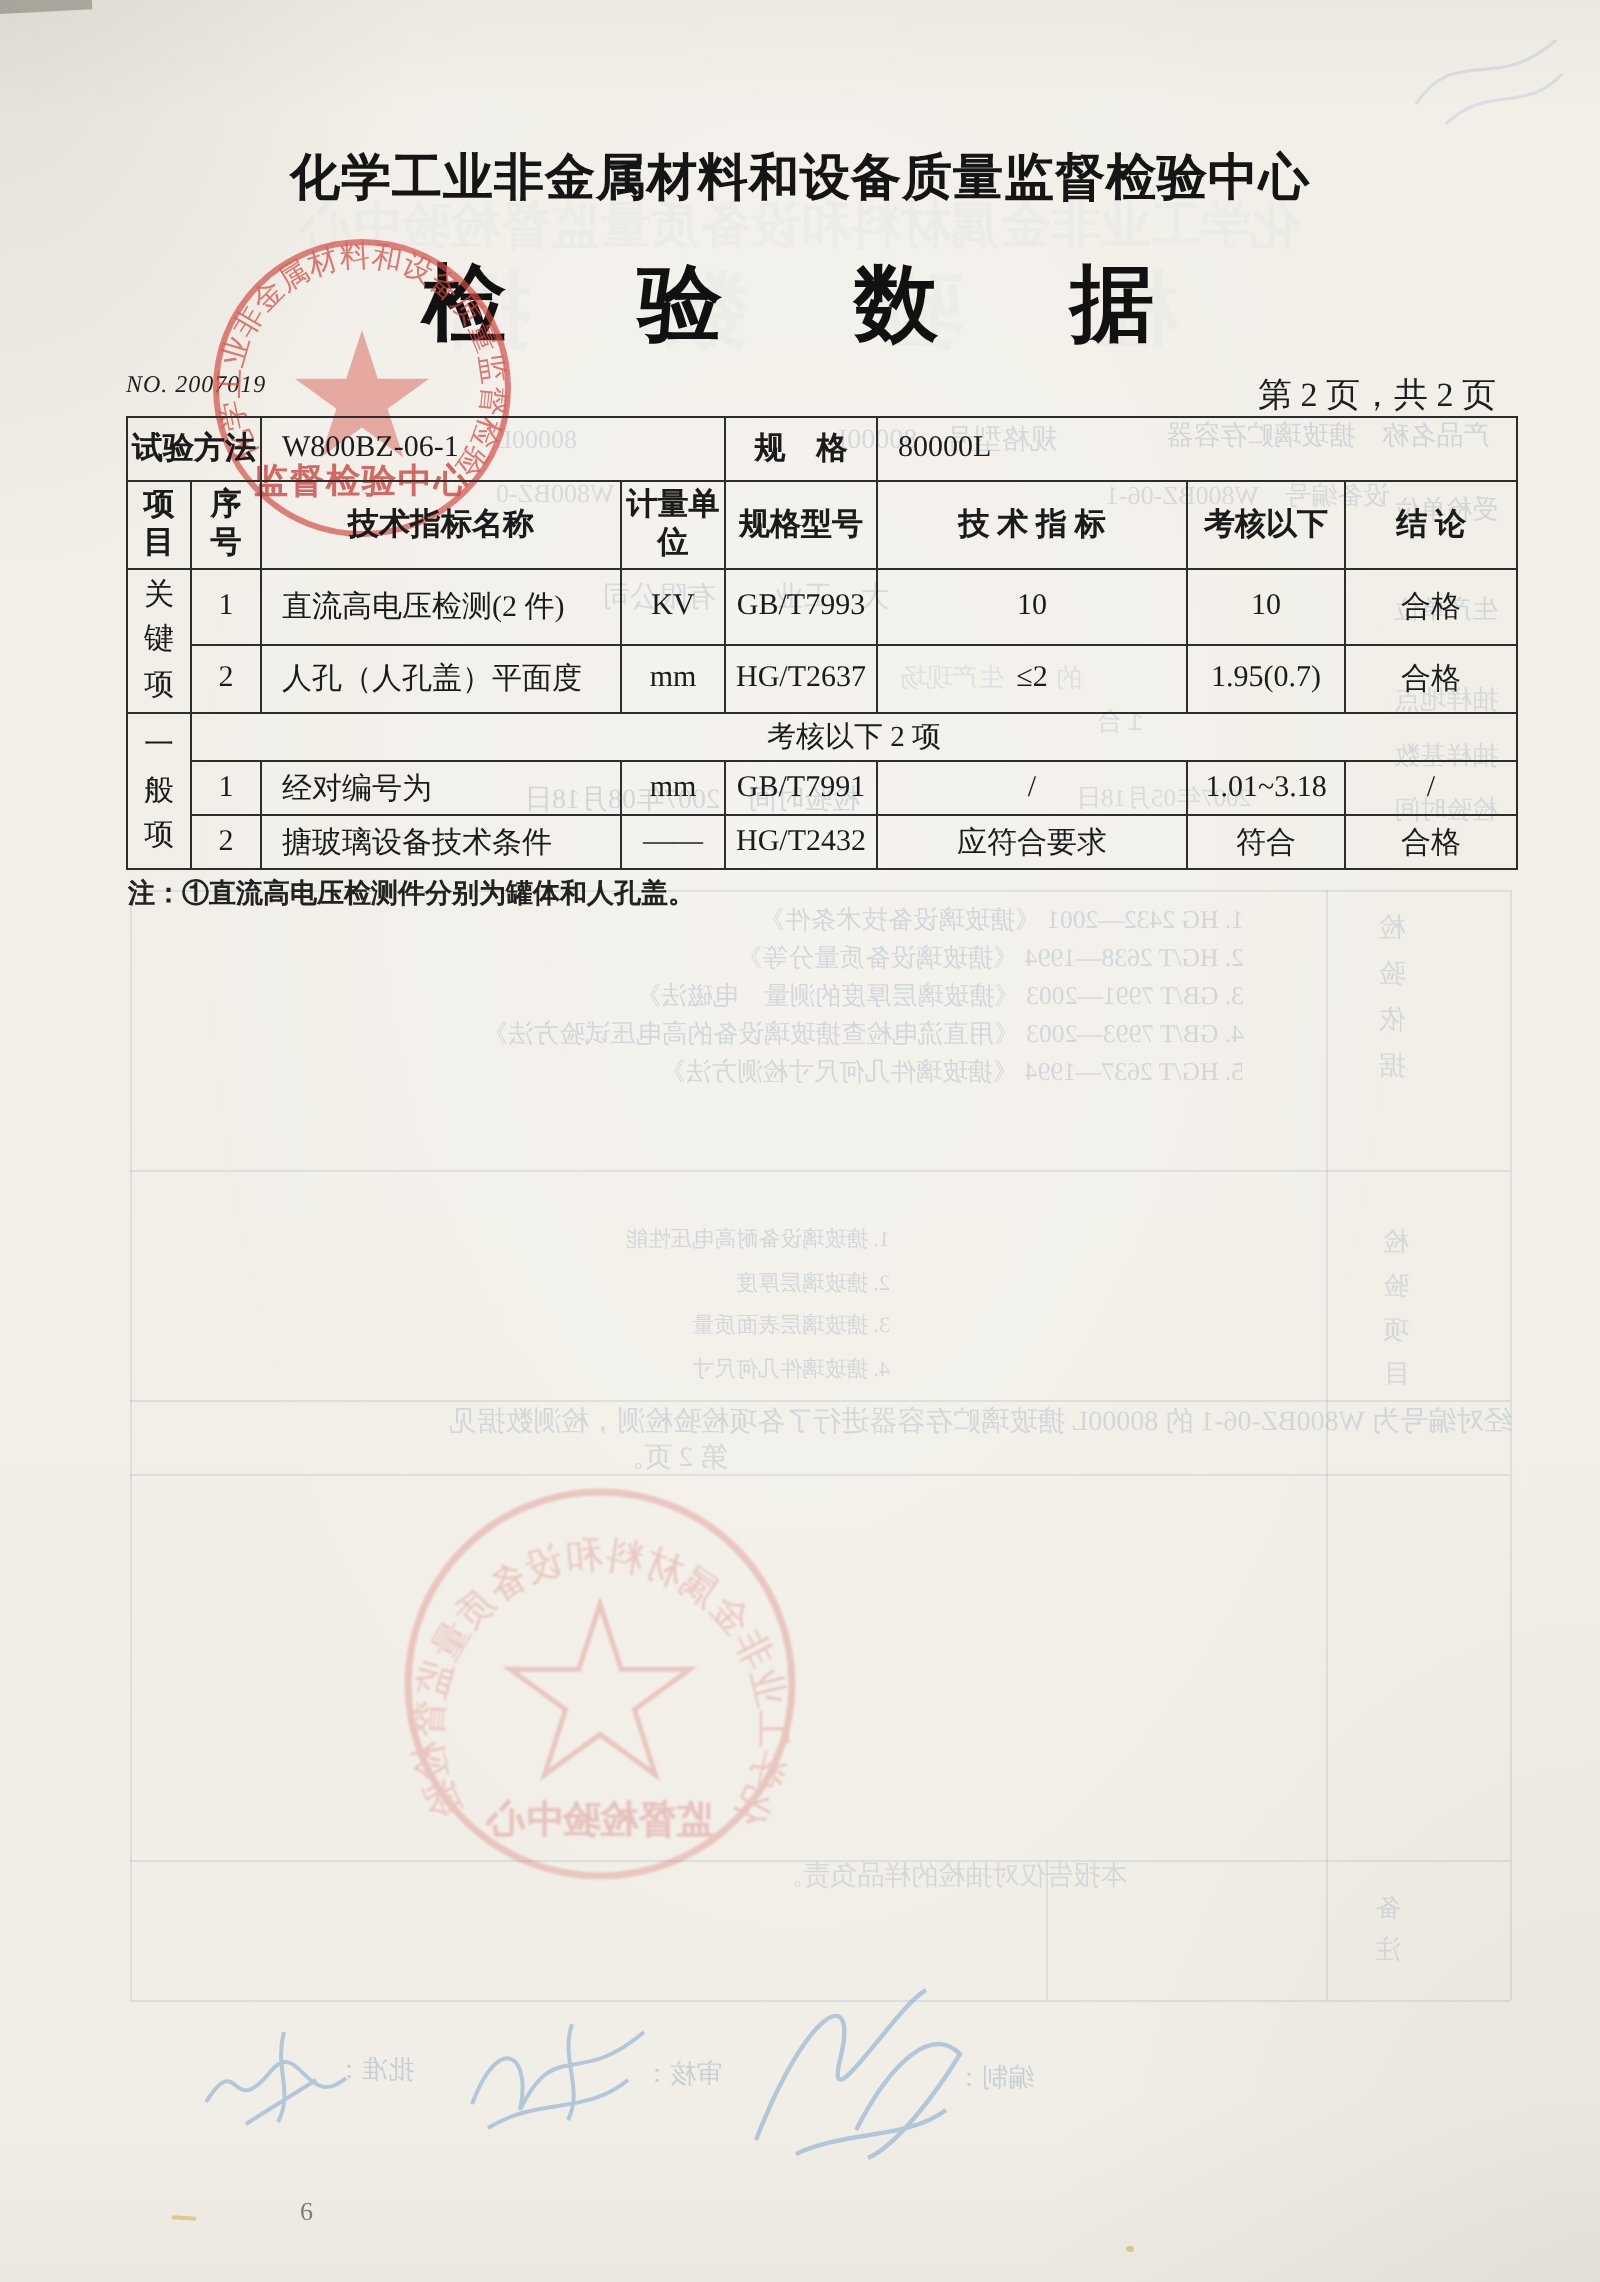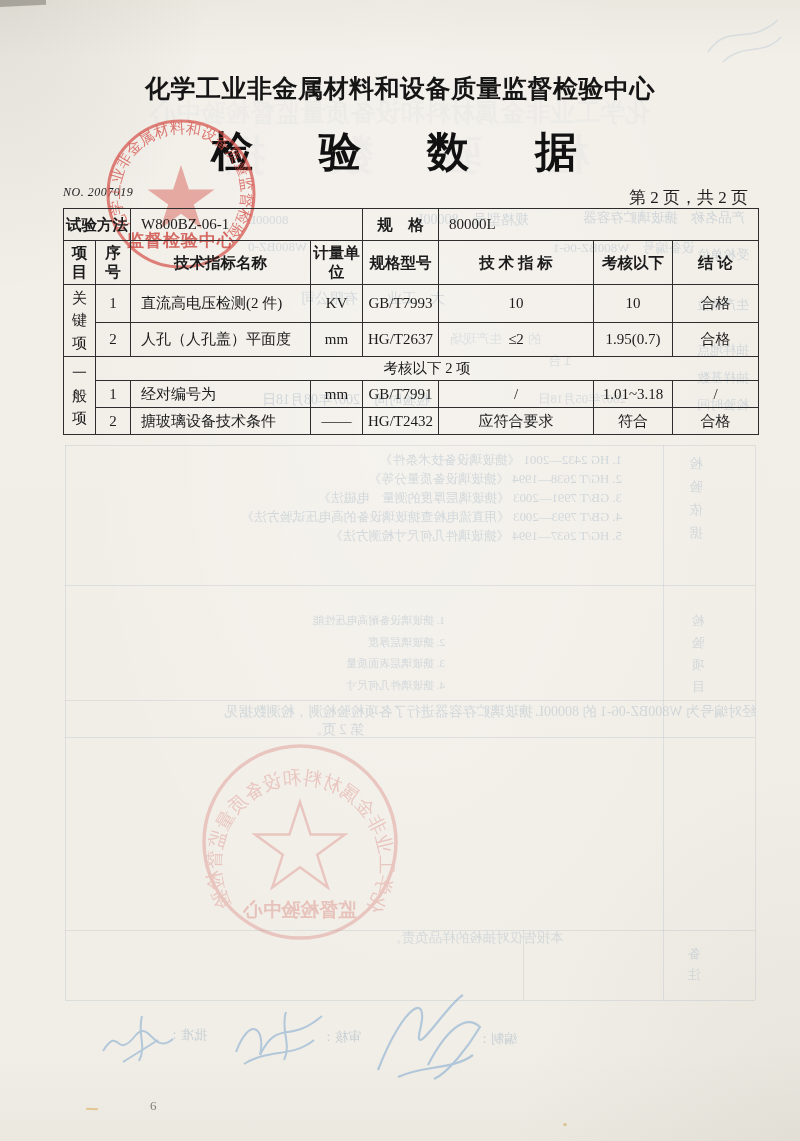--- a/index.html
+++ b/index.html
@@ -254,18 +254,19 @@
       <td class="l">搪玻璃设备技术条件</td>
       <td>——</td>
       <td>HG/T2432</td>
       <td>应符合要求</td>
       <td>符合</td>
       <td>合格</td>
     </tr>
   </tbody>
     </table>
 
+  <div class="abs note-line">注：①直流高电压检测件分别为罐体和人孔盖。</div>
 
   <div class="abs mark-6">6</div>
   <div class="abs dash-orange"></div>
   <div class="abs dot-yellow"></div>
 
 </div>
 
 </body></html>

